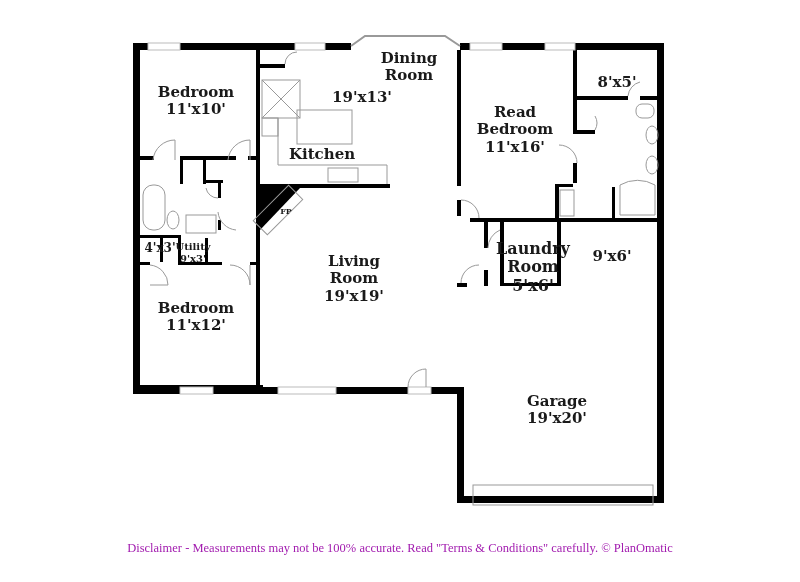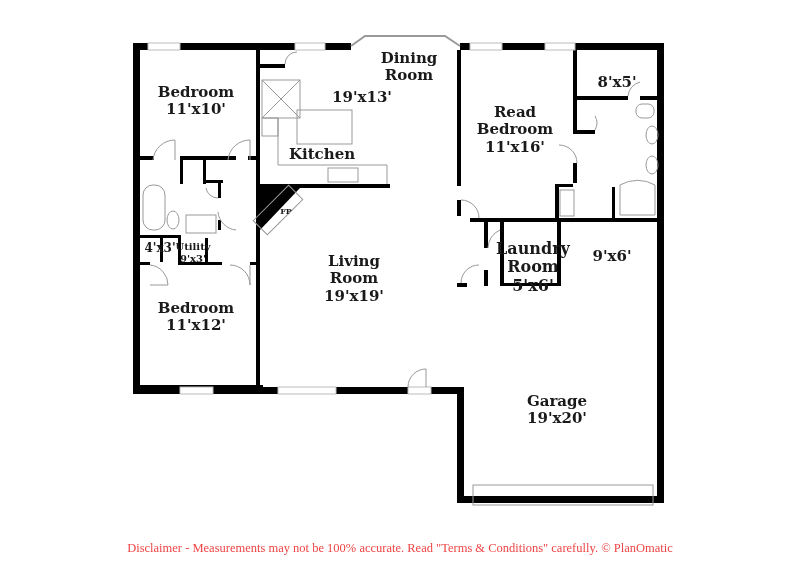--- a/index.html
+++ b/index.html
@@ -2,21 +2,21 @@
 <html><head>
 <meta charset="utf-8">
 <style>
   html,body{margin:0;padding:0;background:#fff;}
   body{width:800px;height:582px;position:relative;overflow:hidden;font-family:"DejaVu Serif","Liberation Serif",serif;}
   svg{position:absolute;left:0;top:0;}
   .lbl{position:absolute;text-align:center;font-weight:bold;color:#1a1a1a;line-height:1.15;white-space:nowrap;transform:translateX(-50%);}
   .big{font-size:15px;}
   .sm{font-size:10px;}
   .fp{font-size:8px;}
-  .disc{position:absolute;left:0;width:800px;top:541px;text-align:center;font-family:"Liberation Serif","DejaVu Serif",serif;font-size:12.5px;color:#ef4444;}
+  .disc{position:absolute;left:0;width:800px;top:541px;text-align:center;font-family:"Liberation Serif","DejaVu Serif",serif;font-size:12.5px;color:#a21caf;}
 </style>
 </head>
 <body>
 
 <svg width="800" height="582" viewBox="0 0 800 582">
   <g fill="#000">
 
     <rect x="133" y="43" width="7" height="350"></rect>
     <rect x="133" y="43" width="218" height="7"></rect>
     <rect x="460" y="43" width="204" height="7"></rect>

